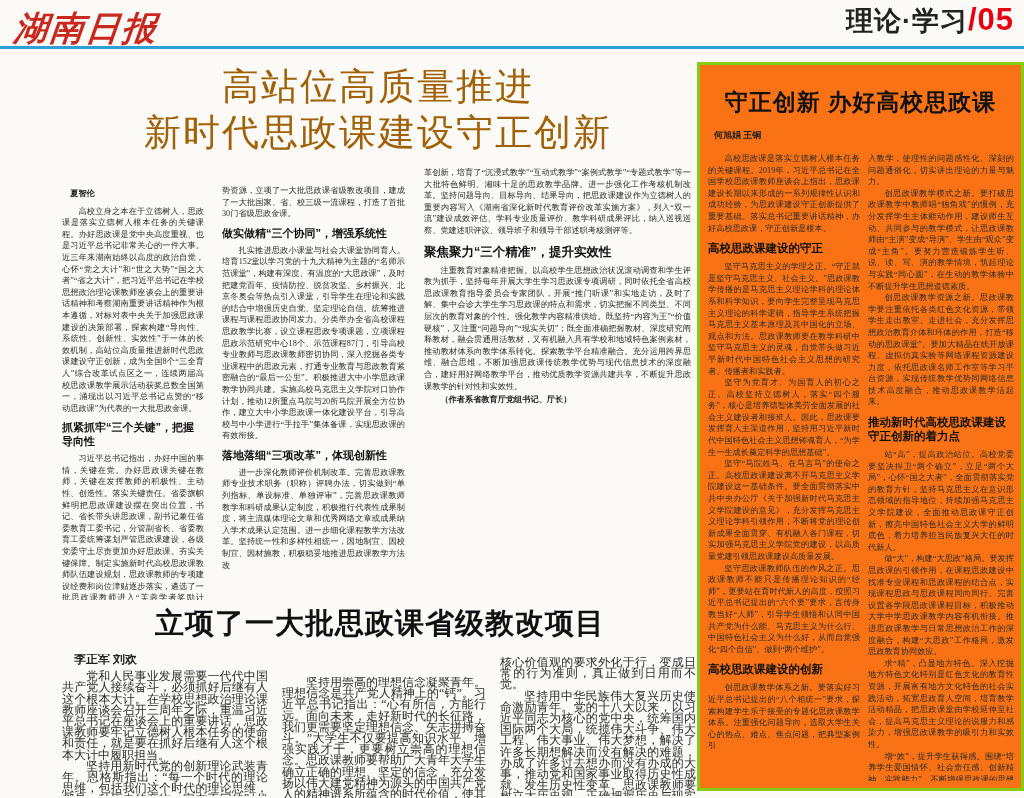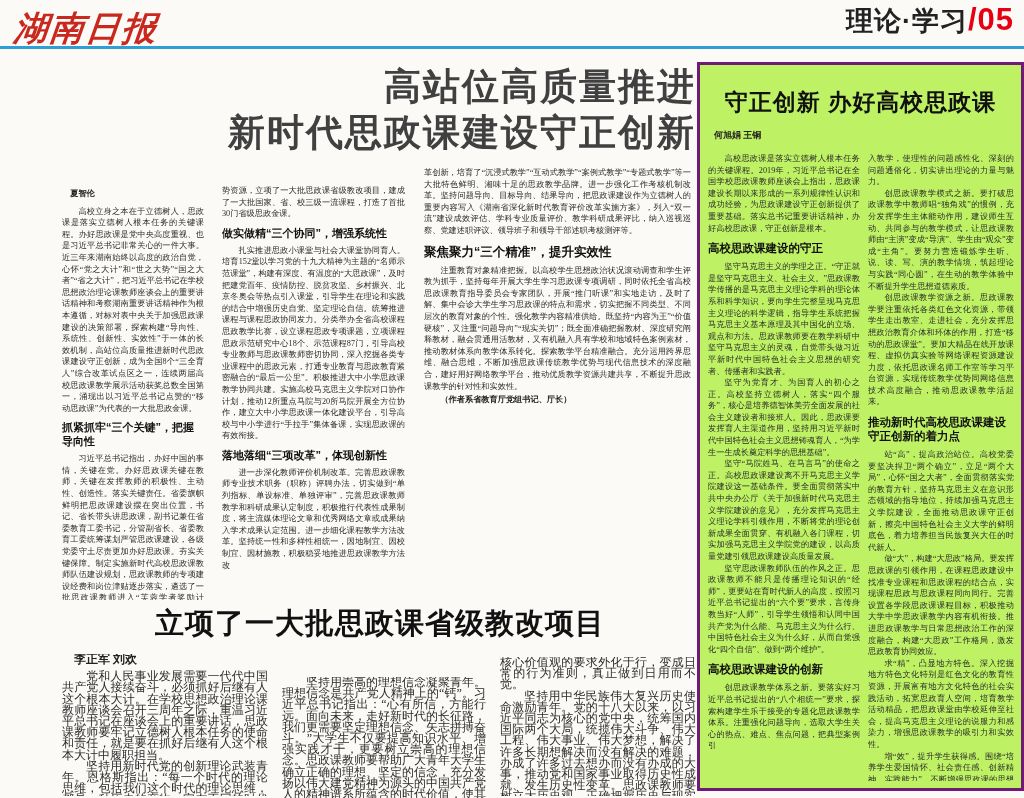--- a/index.html
+++ b/index.html
@@ -13,23 +13,23 @@
   .mast-right{position:absolute;right:10px;top:4px;display:flex;align-items:flex-end;gap:14px;}
   .dateline{text-align:right;color:#444;padding-bottom:4px;}
   .dateline .d1{font-size:9.5px;font-weight:bold;}
   .dateline .d2{font-size:8px;margin-top:2px;}
   .section-title{font-family:"Liberation Sans",sans-serif;font-weight:900;font-size:27px;color:#222;
                  letter-spacing:1px;line-height:1;}
   .section-title .pno{color:#e60012;font-size:31px;font-weight:900;}
   .blue-rule{position:absolute;left:0;top:46px;width:1024px;height:3px;background:#2d9fd6;}
 
   
-  .main-h1{position:absolute;left:60px;top:64px;width:636px;text-align:right;
-           font-family:"Liberation Sans",sans-serif;font-weight:700;font-size:37px;line-height:1.24;
-           color:#404040;letter-spacing:2px;}
+  .main-h1{position:absolute;left:60px;top:64px;width:636px;text-align:center;
+           font-family:"Liberation Sans",sans-serif;font-weight:400;font-size:37px;line-height:1.24;
+           color:#a16207;letter-spacing:2px;}
   .bottom-h1{position:absolute;left:60px;top:604px;width:640px;text-align:center;
              font-family:"Liberation Sans",sans-serif;font-weight:900;font-size:29px;color:#111;letter-spacing:1px;}
 
   
   .col{position:absolute;overflow:hidden;text-align:justify;color:#2b2b2b;}
   .col .p{text-indent:2em;margin:0;}
   .col .pc{text-indent:0;margin:0;}
   .col .h3{font-family:"Liberation Sans",sans-serif;font-weight:bold;text-align:left;
            color:#111;margin:6px 0 5px;text-indent:0;}
   .col .byline{font-weight:bold;text-indent:1em;margin:0 0 6px;color:#222;}
@@ -37,21 +37,21 @@
 
   
   .mcol{font-size:8.2px;line-height:11.6px;}
   .mcol .h3{font-size:11px;line-height:14px;}
   .c1{left:62px;top:188px;width:142px;height:412px;}
   .c2{left:222px;top:185px;width:183px;height:415px;}
   .c3{left:424px;top:167px;width:267px;height:433px;}
   .c3 .h3{font-size:12.5px;margin:8px 0 6px;}
 
   
-  .red-box{position:absolute;left:697px;top:62px;width:321px;height:723px;border:3px solid #701a75;background:#bef264;}
+  .red-box{position:absolute;left:697px;top:62px;width:321px;height:723px;border:3px solid #84cc16;background:#f97316;}
   .red-h2{position:absolute;left:0;top:22px;width:100%;text-align:center;
           font-family:"Liberation Sans",sans-serif;font-weight:900;font-size:23px;color:#111;letter-spacing:1px;}
   .red-byline{position:absolute;left:14px;top:64px;font-size:9px;font-weight:bold;color:#222;}
   .rcol{font-size:8.2px;line-height:11.6px;}
   .rcol .h3{font-size:11.5px;line-height:14px;margin:7px 0 6px;}
   .r1{left:8px;top:88px;width:152px;height:628px;}
   .r2{left:168px;top:88px;width:146px;height:628px;}
 
   
   .bcol{font-size:12px;line-height:11.2px;}

